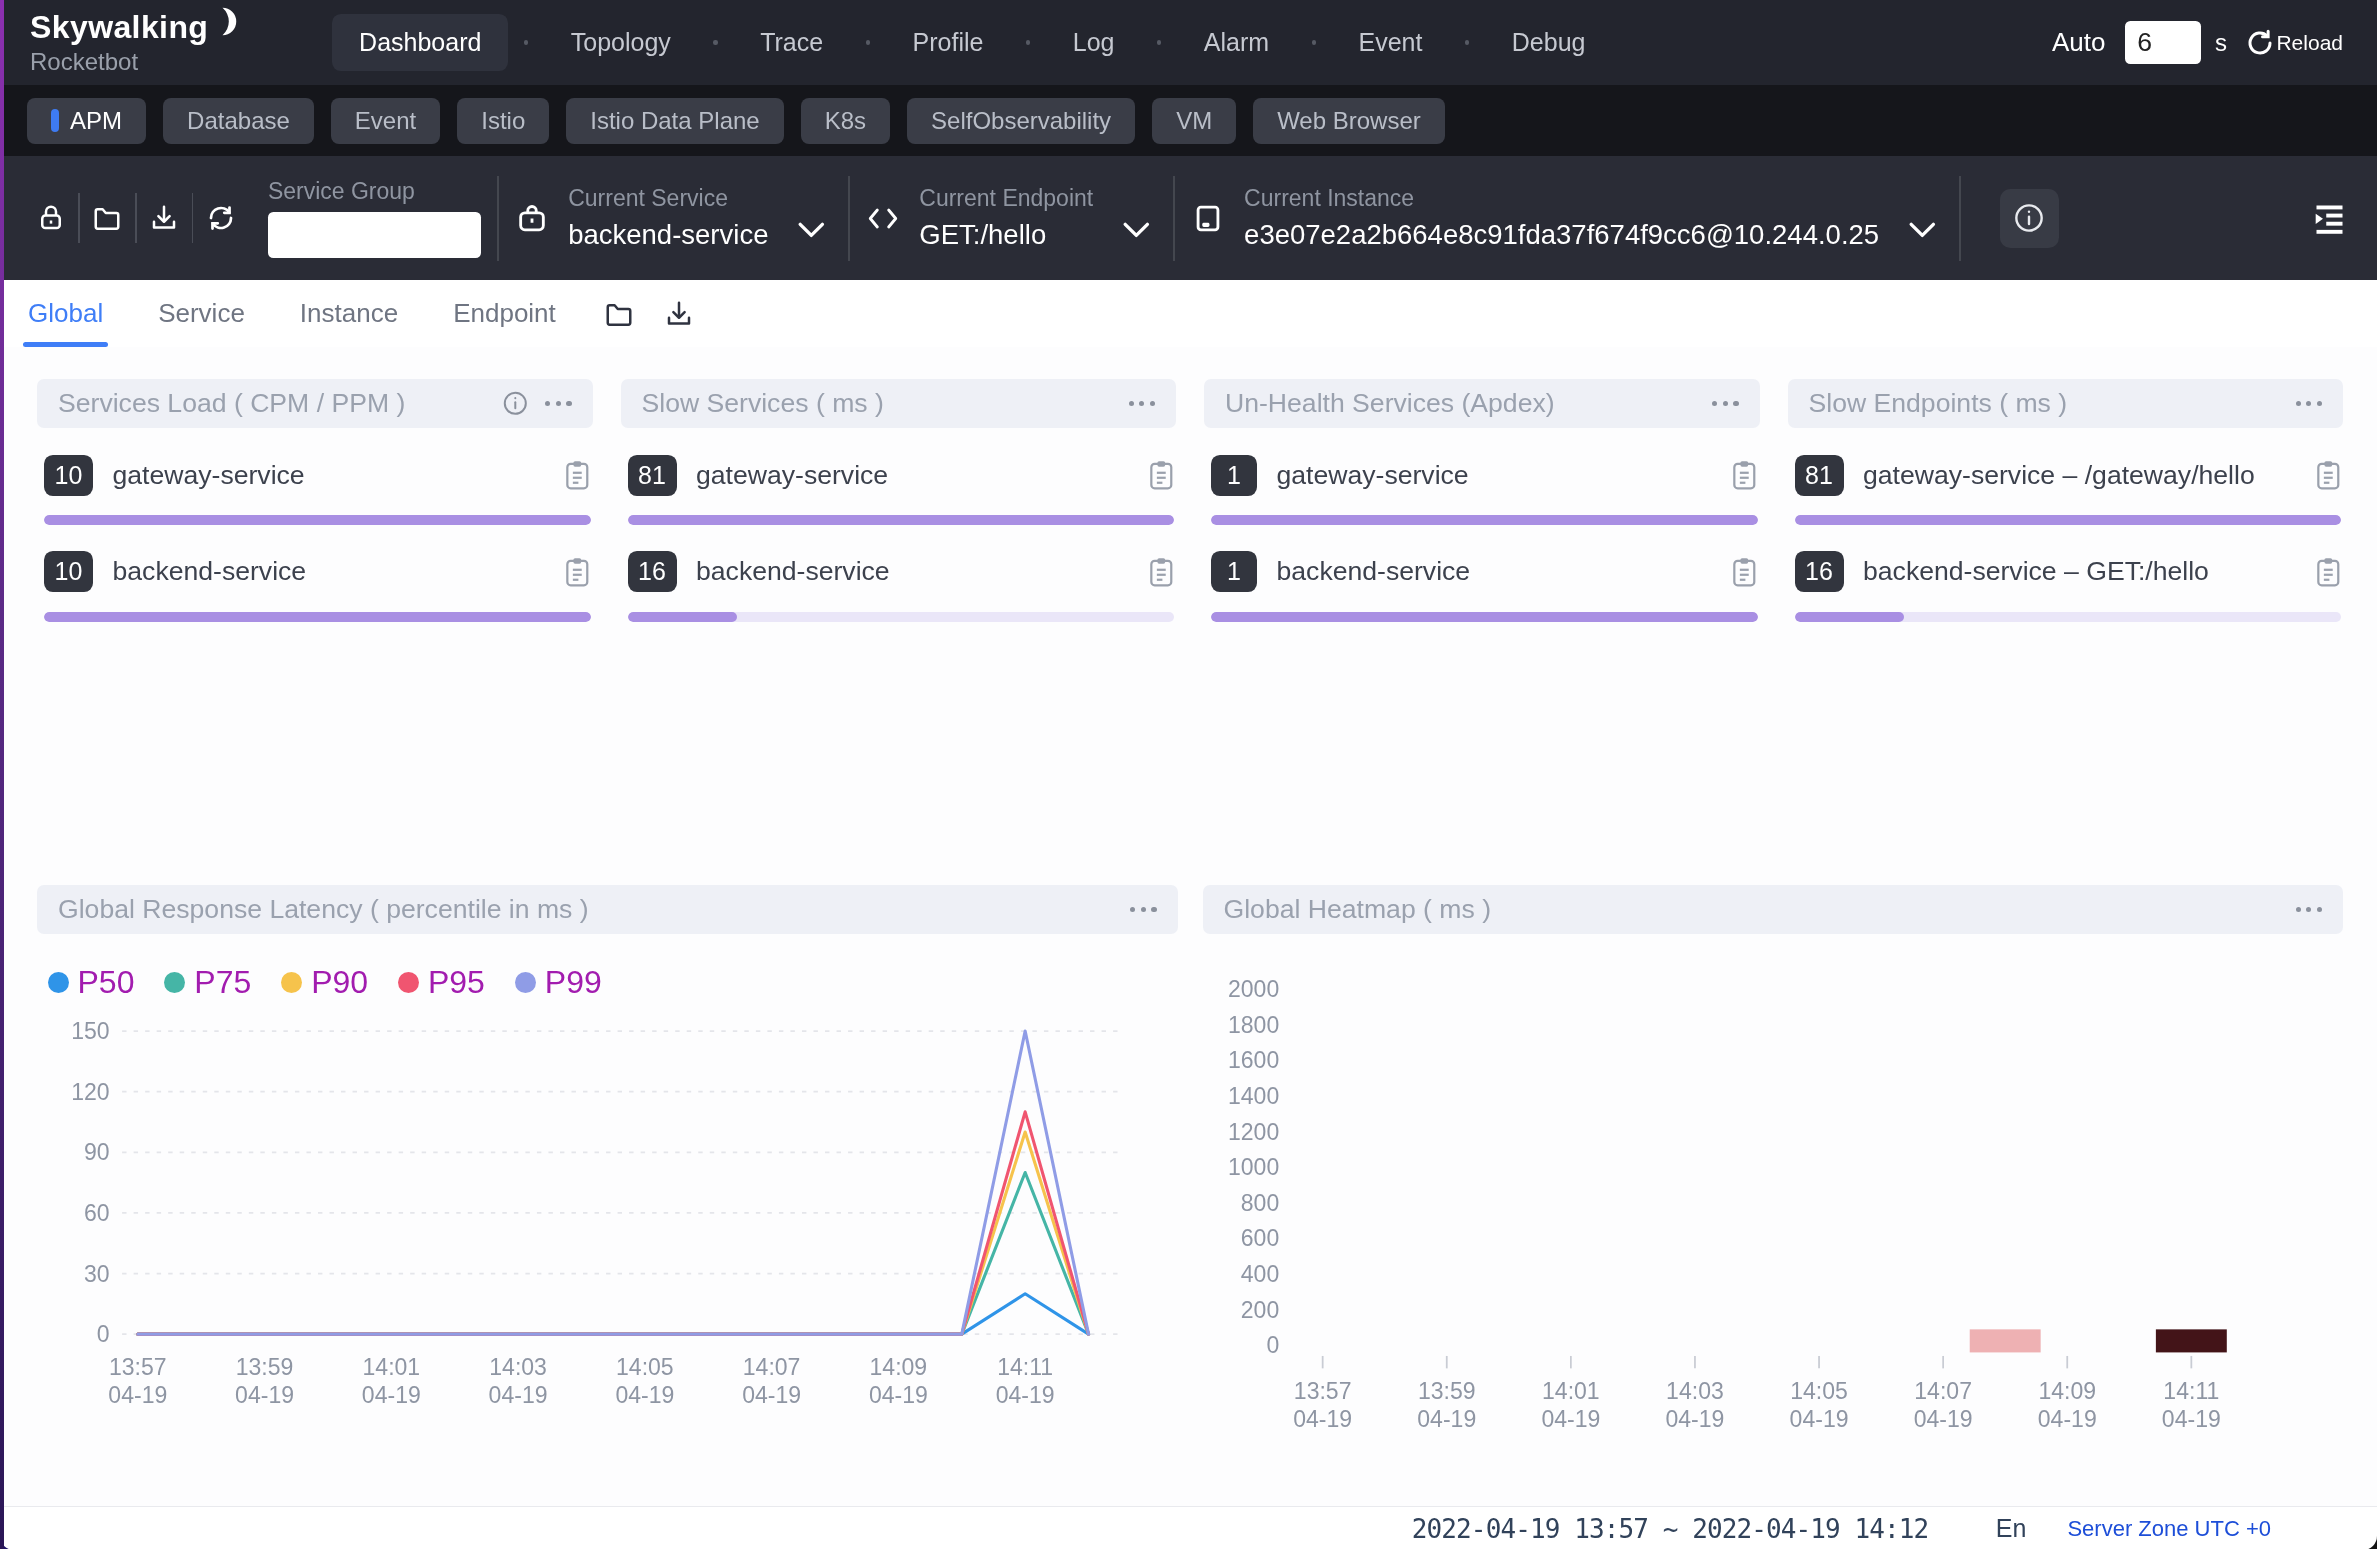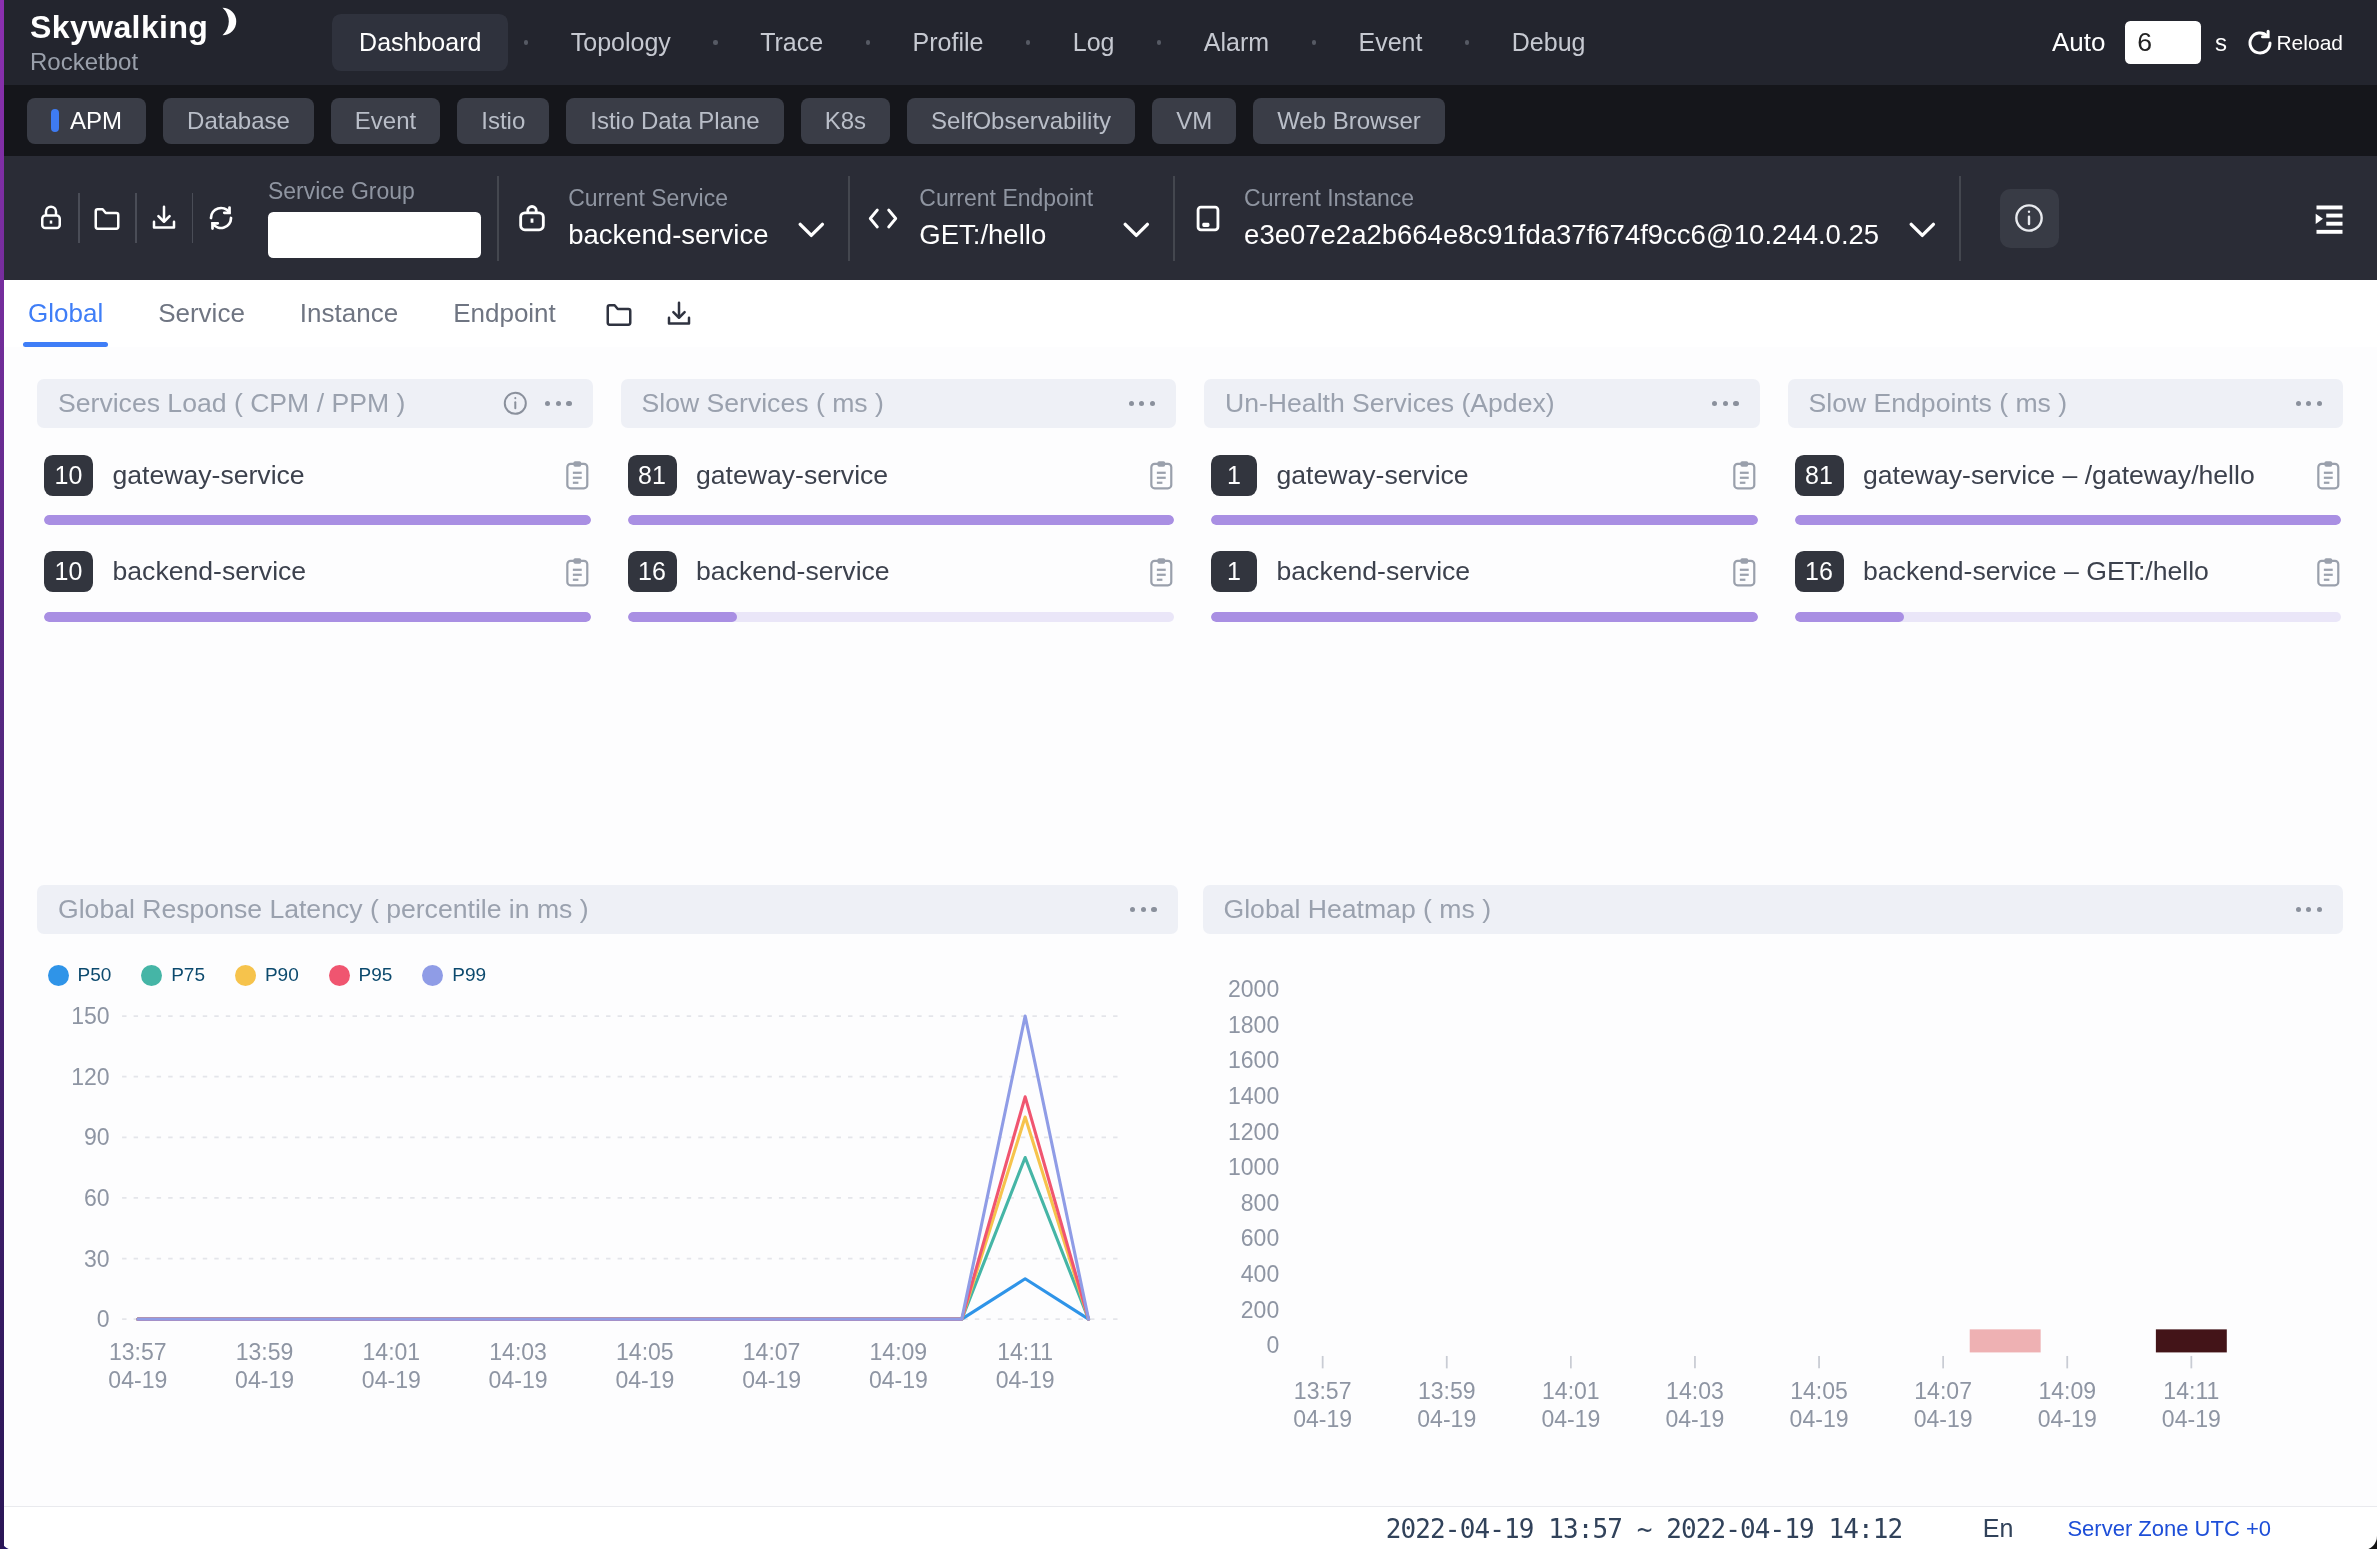--- a/index.html
+++ b/index.html
@@ -90,25 +90,25 @@
   .copy-icon { margin-left: auto; color: #9aa0ac; display: flex; }
   .copy-icon svg { width: 26.6px; height: 32px; cursor: pointer; }
   .bar-track { margin-top: 19.5px; height: 9.8px; border-radius: 5.3px; background: #eae6f8; overflow: hidden; }
   .bar-fill { height: 100%; border-radius: 5.3px; background: #a98fe3; }
 
   .charts-row { display: flex; gap: 25px; padding: 0 34px 0 37px; }
   .chart-card { flex: 1; }
   .legend { display: flex; align-items: center; gap: 30px; padding: 30px 0 5.3px 10.6px; }
   .legend-item { display: flex; align-items: center; gap: 8.9px; cursor: pointer; }
   .legend-dot { width: 21px; height: 21px; border-radius: 50%; }
-  .legend-label { font-size: 19px; color: #0c4a6e; }
+  .legend-label { font-size: 32px; color: #a21caf; }
   .chart-svg { display: block; }
 
   
-  .footer { height: 44px; background: #ffffff; border-top: 1.8px solid #e9eaee; display: flex; align-items: center; justify-content: flex-end; padding-right: 106px; gap: 54px; flex: none; border-radius: 0 0 14px 14px; position: relative; z-index: 5; }
+  .footer { height: 44px; background: #ffffff; border-top: 1.8px solid #e9eaee; display: flex; align-items: center; justify-content: flex-end; padding-right: 106px; gap: 41px; flex: none; border-radius: 0 0 14px 14px; position: relative; z-index: 5; }
   .footer-range { font-family: "DejaVu Sans Mono", monospace; font-size: 26px; color: #31425a; letter-spacing: -0.9px; }
   .footer-lang { font-size: 25px; color: #31425a; margin-left: 26.6px; cursor: pointer; }
   .footer-zone { font-size: 22px; color: #1d4ed8; }
   .bottom-strip { position: absolute; left: 0; bottom: 0; width: 100%; height: 12.4px; background: linear-gradient(90deg, #1f1566 0%, #1f1566 58.5%, #141414 59%, #141414 100%); z-index: 1; }
 
   .axis-text { fill: #8e95a3; font-size: 26px; font-family: "Liberation Sans", sans-serif; }
 </style>
 </head>
 <body>
 

